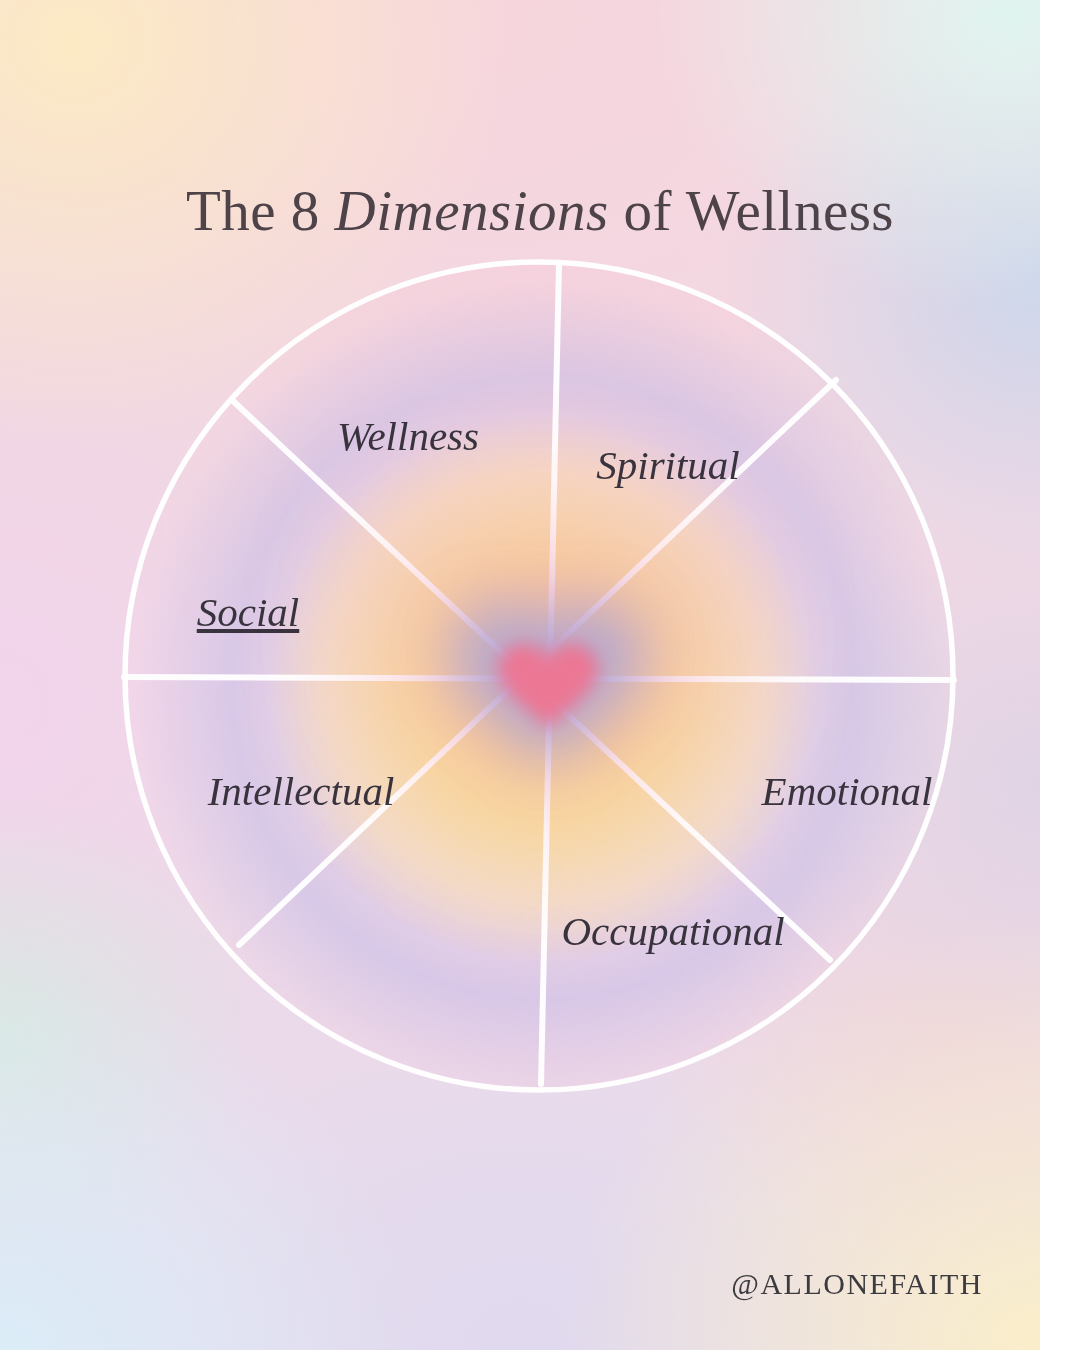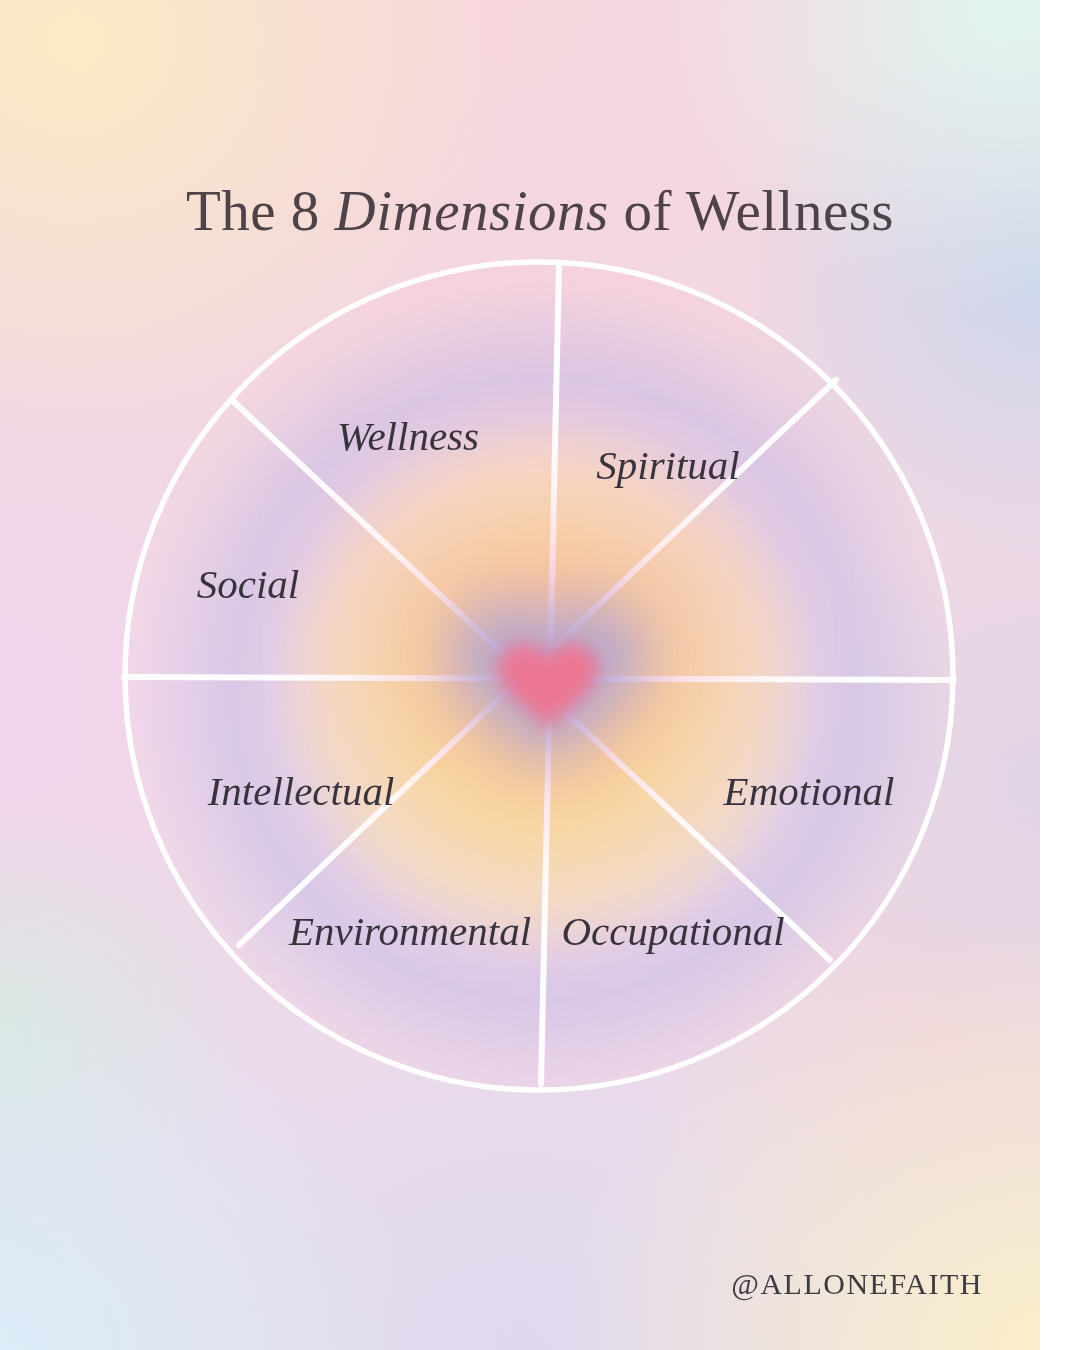--- a/index.html
+++ b/index.html
@@ -58,24 +58,24 @@
   .lbl {
     position: absolute;
     transform: translate(-50%, -50%);
     font-style: italic;
     font-size: 41px;
     color: #39333e;
     white-space: nowrap;
   }
   .lbl-financial     { left: 408px; top: 436px; }
   .lbl-spiritual     { left: 668px; top: 441px; margin-top: 24px; }
-  .lbl-social        { left: 248px; top: 584px; }
+  .lbl-social        { left: 248px; top: 612px; text-decoration: underline; }
   .lbl-physical      { left: 816px; top: 588px; }
   .lbl-intellectual  { left: 270px; top: 791px; margin-left: 31px; }
-  .lbl-emotional     { left: 809px; top: 791px; }
+  .lbl-emotional     { left: 847px; top: 791px; }
   .lbl-environmental { left: 410px; top: 931px; }
   .lbl-occupational  { left: 673px; top: 931px; text-align: right; }
 
   .watermark {
     position: absolute;
     right: 57px; top: 1267px;
     font-size: 30px;
     letter-spacing: 1.5px;
     color: #3c3b40;
   }
@@ -125,18 +125,17 @@
       <use href="#heart" transform="scale(1.95)" fill="#a5a6da" fill-opacity="0.85" filter="url(#blurMid)"></use>
       <use href="#heart" transform="scale(1.05)" fill="#f1738f" fill-opacity="0.92" filter="url(#blurSmall)"></use>
     </g>
   </svg>
 
   <div class="lbl lbl-financial">Wellness</div>
   <div class="lbl lbl-spiritual">Spiritual</div>
   <div class="lbl lbl-social">Social</div>
   <div class="lbl lbl-intellectual">Intellectual</div>
   <div class="lbl lbl-emotional">Emotional</div>
-  <div class="lbl lbl-environmental">Environmental</div>
   <div class="lbl lbl-occupational">Occupational</div>
 
   <div class="watermark">@ALLONEFAITH</div>
 
 </div>
 
 </body></html>

